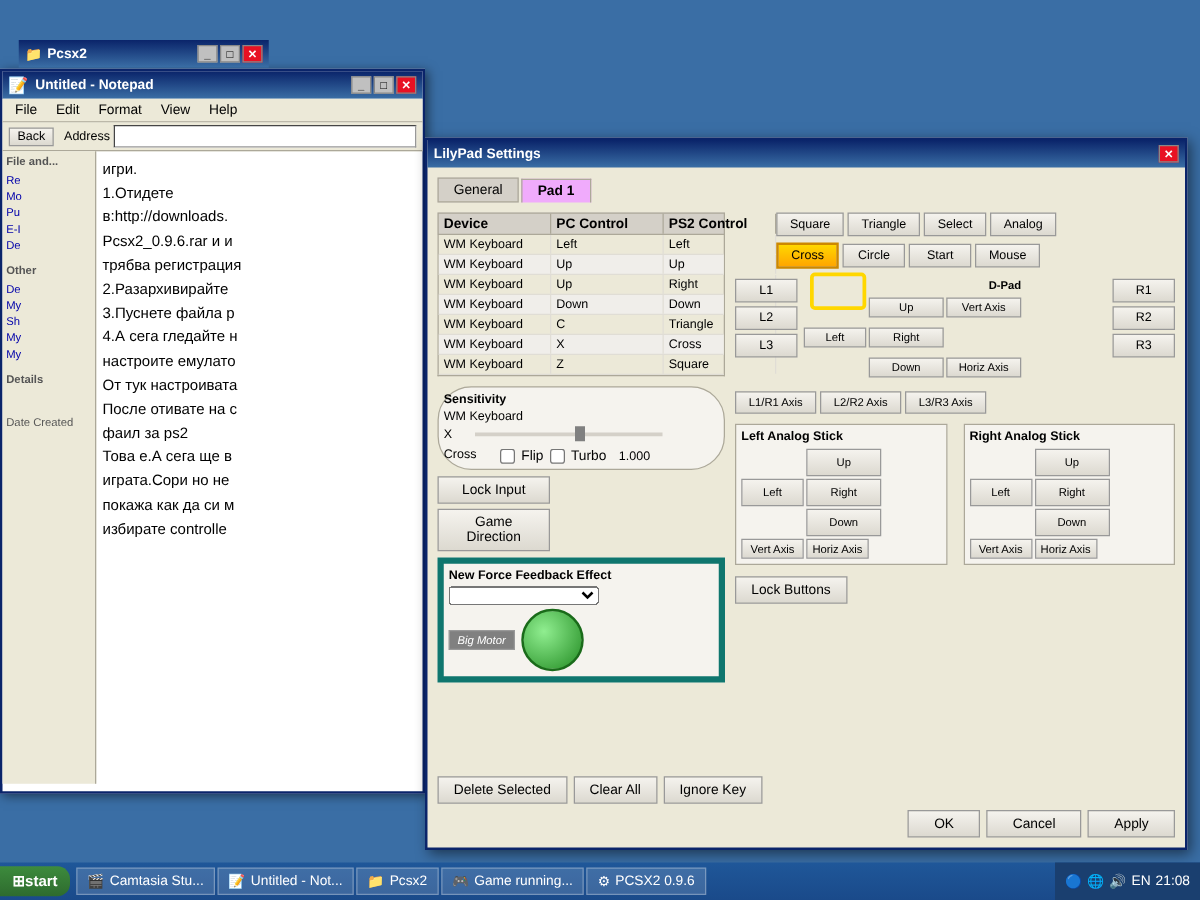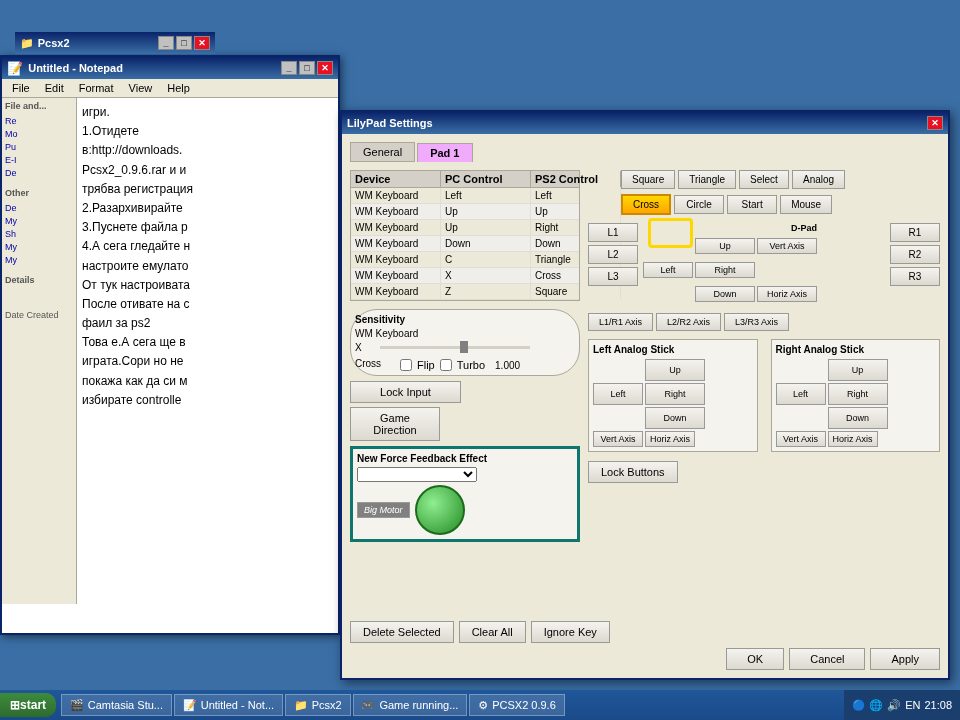--- a/index.html
+++ b/index.html
@@ -354,21 +354,21 @@
     .action-btn {
       padding: 4px 12px;
       background: linear-gradient(to bottom, #f5f3ee, #dcd9d0);
       border: 1px solid #999;
       font-size: 11px;
       cursor: pointer;
     }
 
     
     .force-feedback {
-      border: 3px solid #0f766e;
+      border: 5px solid #0f766e;
       padding: 4px;
       background: #f5f3ee;
       margin-top: 3px;
     }
 
     .ff-title {
       font-size: 10px;
       font-weight: bold;
     }
 
@@ -485,20 +485,25 @@
     </div>
 
     <div class="notepad-menu">
       <span>File</span>
       <span>Edit</span>
       <span>Format</span>
       <span>View</span>
       <span>Help</span>
     </div>
 
+    <div class="notepad-toolbar">
+      <button class="action-btn" style="padding:1px 6px; font-size:10px;">Back</button>
+      <span style="margin-left:5px; font-size:10px;">Address</span>
+      <input class="address-input" type="text" style="width: 180px;">
+    </div>
 
     <div style="display:flex; height:calc(100% - 70px);">
 
       <div style="width:75px; background:#ece9d8; border-right:1px solid #aca899; padding:3px; display:flex; flex-direction:column; gap:5px;">
         <div style="font-size:9px; font-weight:bold; color:#555;">File and...</div>
         <div style="font-size:9px; display:flex; flex-direction:column; gap:3px; color:#0000aa;">
           <span>Re</span>
           <span>Mo</span>
           <span>Pu</span>
           <span>E-I</span>
@@ -615,21 +620,21 @@
                 <input type="checkbox" style="">
                 <span>Flip</span>
                 <input type="checkbox" style="">
                 <span>Turbo</span>
                 <span style="font-size:10px; margin-left:5px;">1.000</span>
               </div>
             </div>
           </div>
 
           <div class="lock-btn-section" style="margin-top:5px;">
-            <button class="action-btn" style="width:111px; text-align:center;">Lock Input</button>
+            <button class="action-btn" style="width:90px; text-align:center;">Lock Input</button>
             <button class="action-btn" style="width:90px; text-align:center;">Game Direction</button>
           </div>
 
           <div class="force-feedback" style="margin-top:5px;">
             <div class="ff-title">New Force Feedback Effect</div>
             <div class="ff-controls">
               <select style="width:120px; font-size:10px;">
                 <option></option>
               </select>
             </div>

